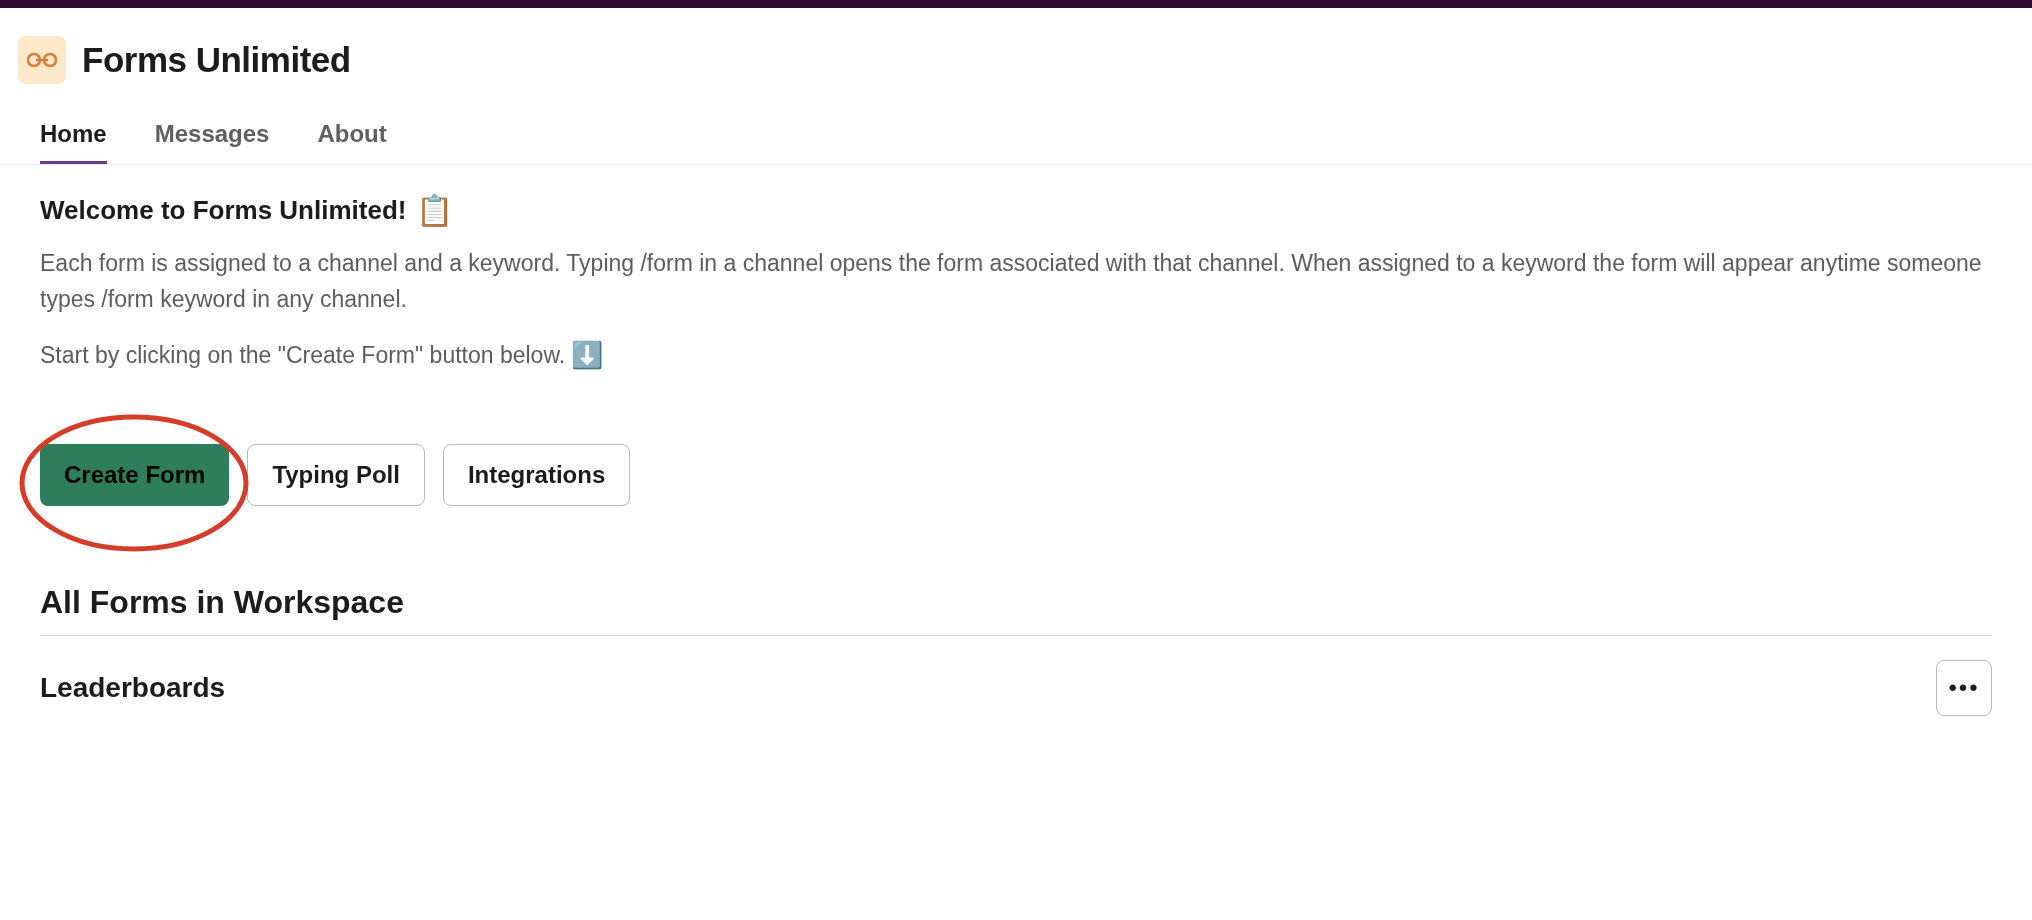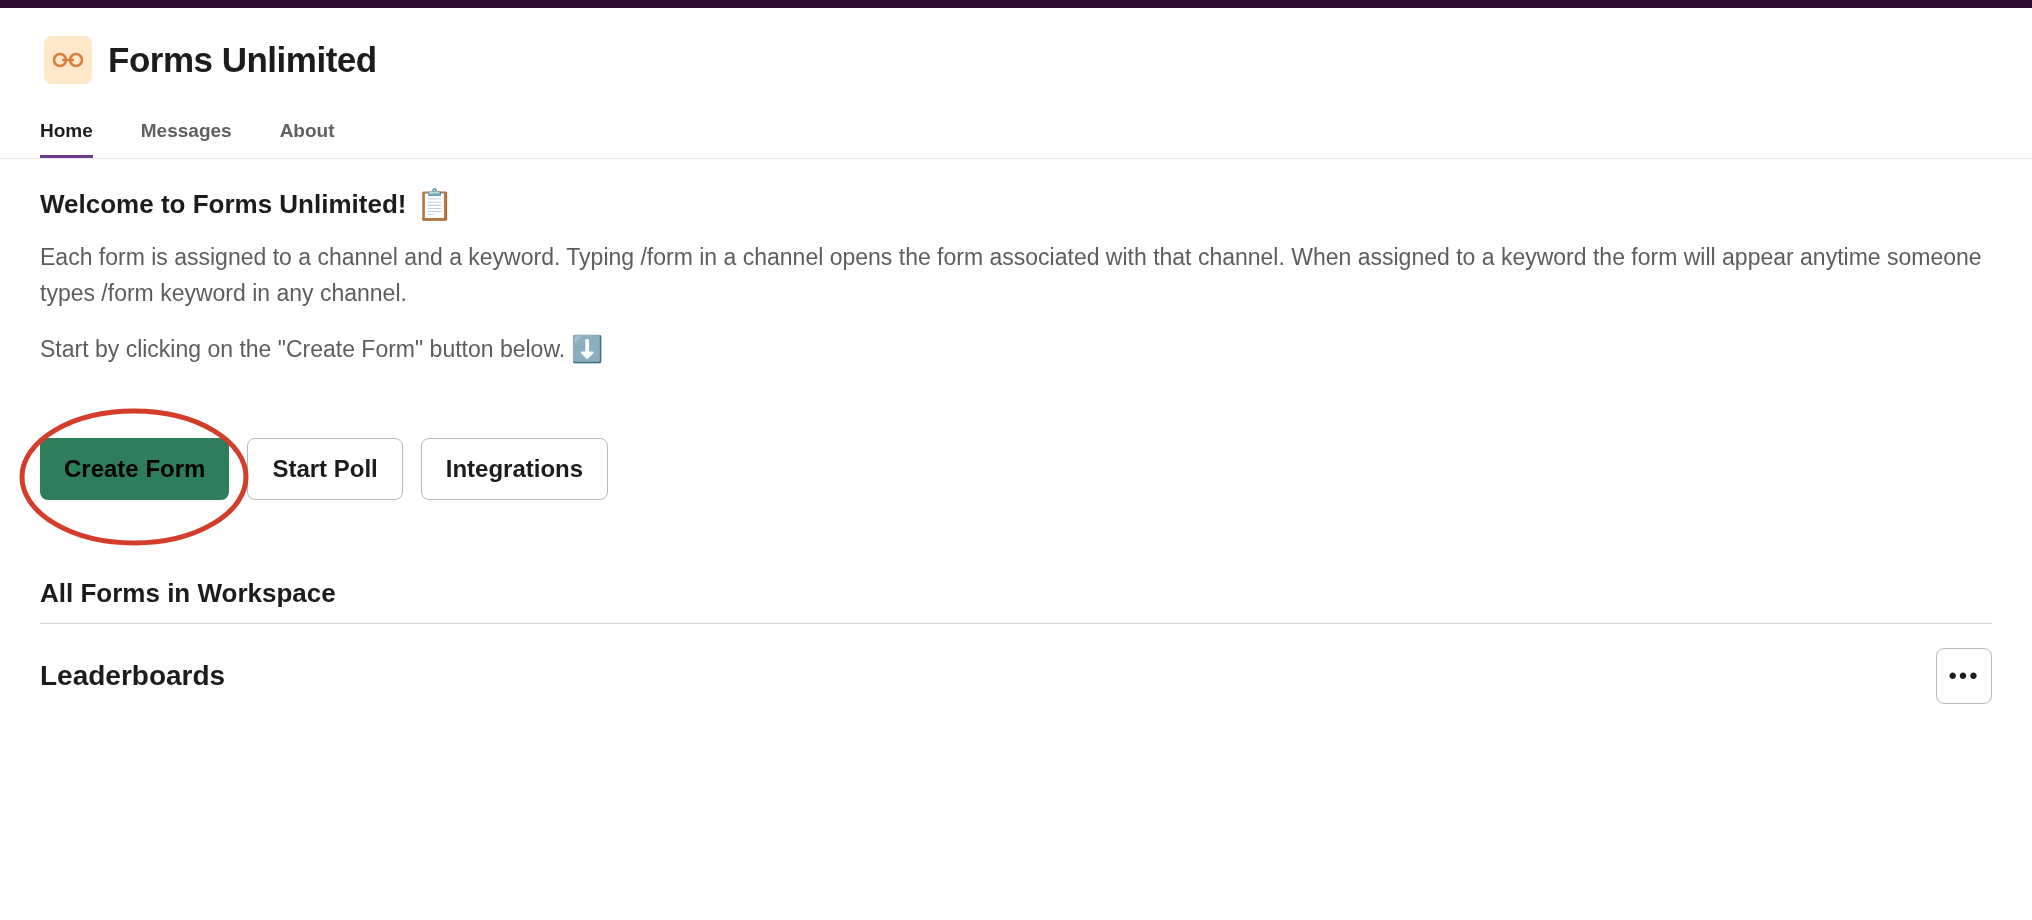--- a/index.html
+++ b/index.html
@@ -15,21 +15,21 @@
       overflow: hidden;
     }
     .top-bar {
       height: 8px;
       background: #2d0b2e;
       width: 100%;
     }
     .app-header {
       display: flex;
       align-items: center;
-      padding: 28px 40px 0 44px;
+      padding: 28px 40px 0 18px;
       gap: 16px;
     }
     .app-icon {
       width: 48px;
       height: 48px;
       background: #fde8c9;
       border-radius: 8px;
       display: flex;
       align-items: center;
       justify-content: center;
@@ -44,21 +44,21 @@
       color: #1d1c1d;
       letter-spacing: -0.5px;
     }
     .tabs {
       display: flex;
       gap: 48px;
       padding: 36px 40px 0 40px;
       border-bottom: 1px solid #e8e8e8;
     }
     .tab {
-      font-size: 19px;
+      font-size: 24px;
       font-weight: 700;
       color: #616061;
       padding-bottom: 16px;
       cursor: pointer;
       position: relative;
     }
     .tab.active {
       color: #1d1c1d;
       font-weight: 900;
     }
@@ -128,21 +128,21 @@
       left: -26px;
       width: 240px;
       height: 150px;
       pointer-events: none;
     }
     .red-circle svg {
       width: 100%;
       height: 100%;
     }
     .section-heading {
-      font-size: 26px;
+      font-size: 32px;
       font-weight: 900;
       color: #1d1c1d;
       margin-top: 78px;
       padding-bottom: 14px;
       border-bottom: 1px solid #d8d8d8;
     }
     .item-row {
       display: flex;
       align-items: center;
       justify-content: space-between;
@@ -205,21 +205,21 @@
     <span class="arrow-emoji">⬇️</span>
   </p>
 
   <div class="button-row">
     <div class="red-circle">
       <svg viewBox="0 0 240 150">
         <ellipse cx="120" cy="75" rx="112" ry="66" fill="none" stroke="#d33d2a" stroke-width="5"></ellipse>
       </svg>
     </div>
     <button class="btn primary">Create Form</button>
-    <button class="btn">Start Poll</button>
+    <button class="btn">Typing Poll</button>
     <button class="btn">Integrations</button>
   </div>
 
   <h3 class="section-heading">All Forms in Workspace</h3>
 
   <div class="item-row">
     <div class="item-label">Leaderboards</div>
     <button class="more-btn">
       <span>•••</span>
     </button>

